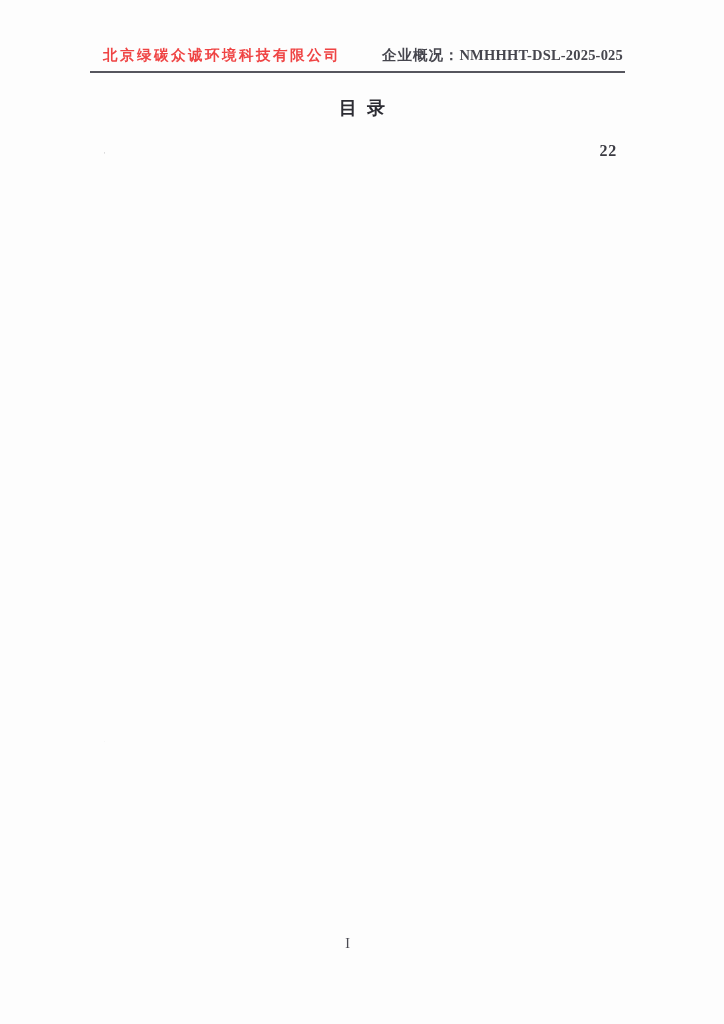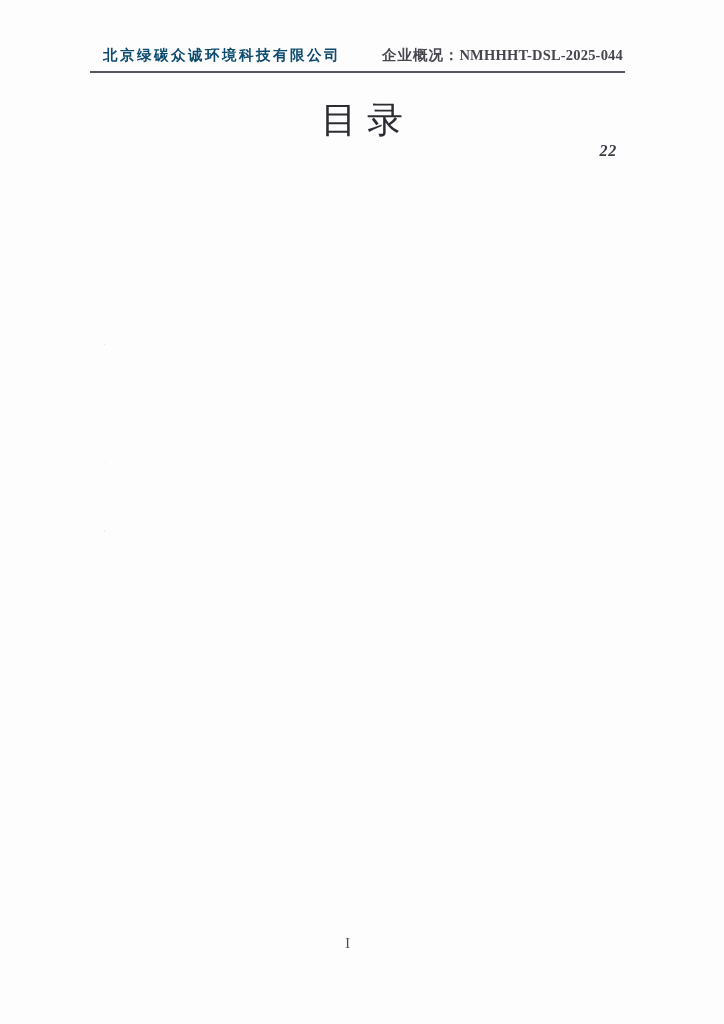--- a/index.html
+++ b/index.html
@@ -23,50 +23,49 @@
     border-bottom: 2px solid #56565e;
     padding: 0 2px 6px 13px;
     display: flex;
     justify-content: space-between;
     align-items: baseline;
   }
   .header .company {
     font-size: 14.5px;
     font-weight: bold;
     letter-spacing: 2.5px;
-    color: #0c4a6e;
+    color: #ef4444;
   }
   .header .archive { font-size: 14.5px; color: #46464e; }
   .header .archive .archive-label { font-weight: bold; letter-spacing: 1px; }
   .header .archive .archive-number { font-weight: bold; letter-spacing: 0.2px; }
   
   .toc-title {
     position: absolute;
     top: 96px; left: 0; right: 0;
     text-align: center;
-    font-size: 36px;
-    font-weight: normal;
+    font-size: 18px;
+    font-weight: bold;
     letter-spacing: 10px;
     text-indent: 10px; 
     color: #2c2c33;
   }
   
   .toc {
     position: absolute;
     left: 105px; top: 139px;
     width: 512px;
   }
   .toc-row {
     display: flex;
     align-items: baseline;
     line-height: 23.6px;
     font-size: 15px;
     color: #3a3a42;
     letter-spacing: 0.8px;
-    font-style: italic;
   }
   .toc-row.bold {
     font-weight: bold;
     font-size: 16px;
     color: #2b2b31;
   }
   .toc-row .num {
     flex: none;
     width: 31px;
   }
@@ -96,21 +95,21 @@
   }
 </style>
 </head>
 <body>
 
 <div class="page">
 
   <div class="header">
     <span class="company">北京绿碳众诚环境科技有限公司</span>
     <span class="archive">
-      <span class="archive-label">企业概况：</span><span class="archive-number">NMHHHT-DSL-2025-044</span>
+      <span class="archive-label">企业概况：</span><span class="archive-number">NMHHHT-DSL-2025-025</span>
     </span>
   </div>
 
   <div class="toc-title">目录</div>
 
   <div class="toc">
       <div class="toc-row level-0 bold">
 
     <span class="label">碳足迹核查基本情况表</span>
     <span class="dots">........................................................................................................................................................................................................</span>

